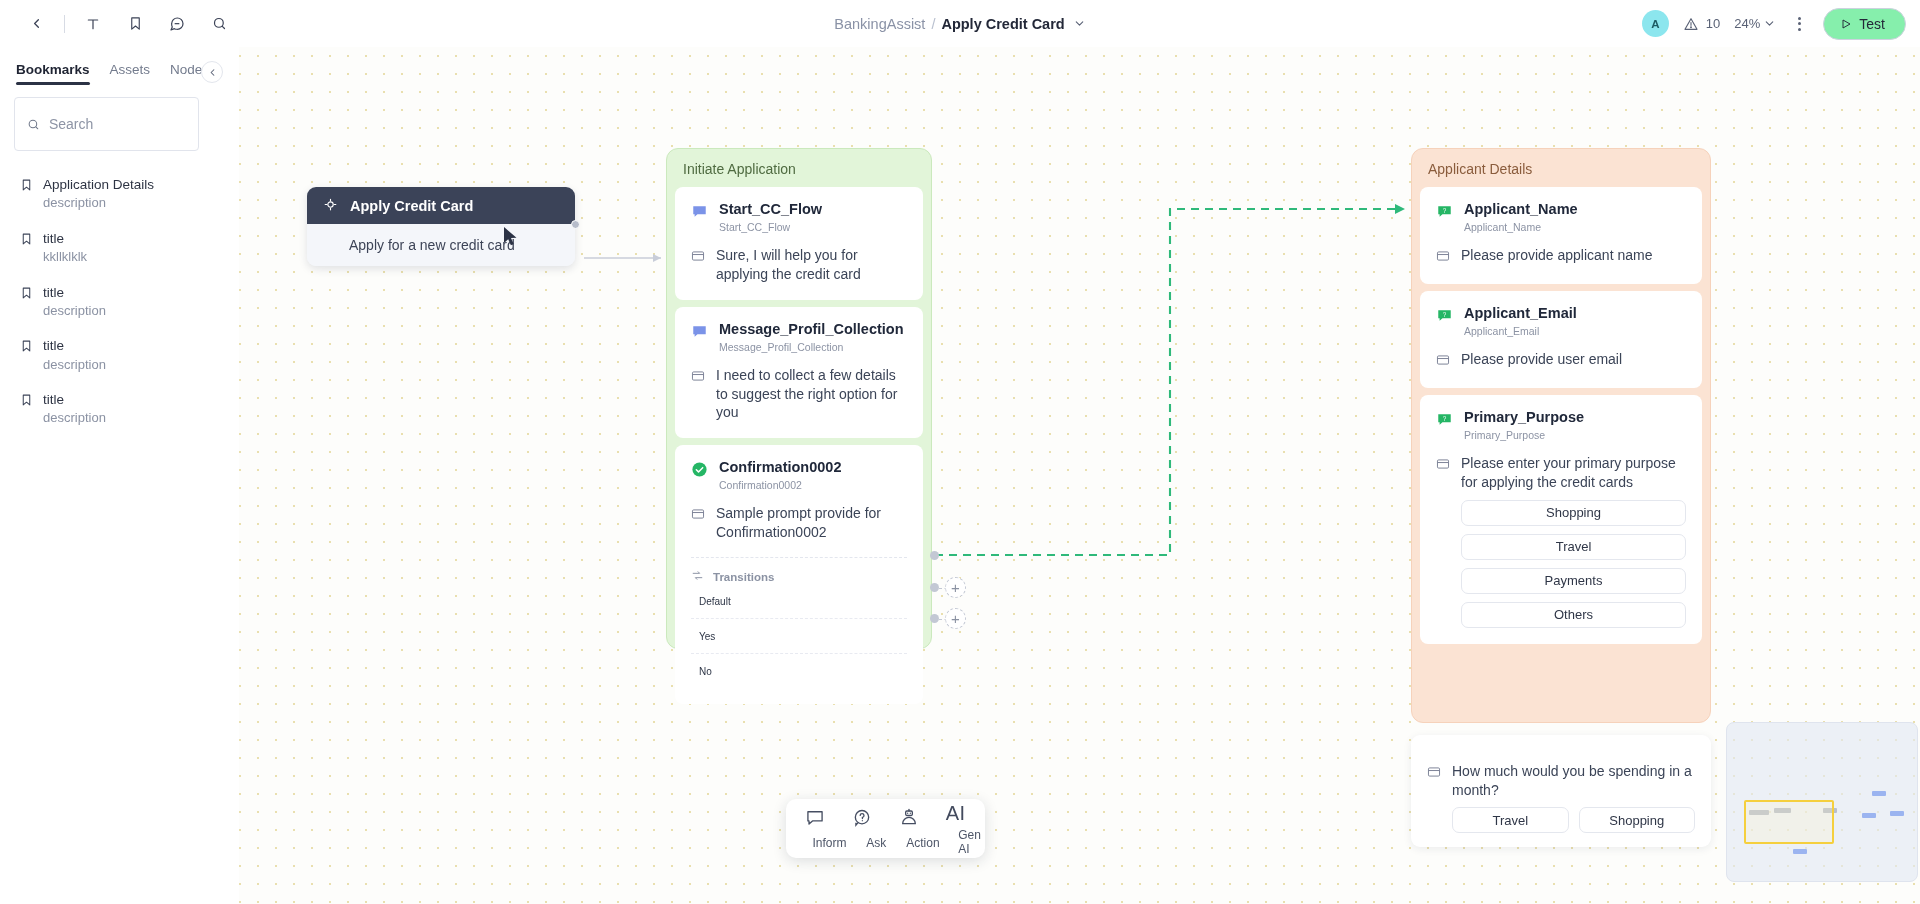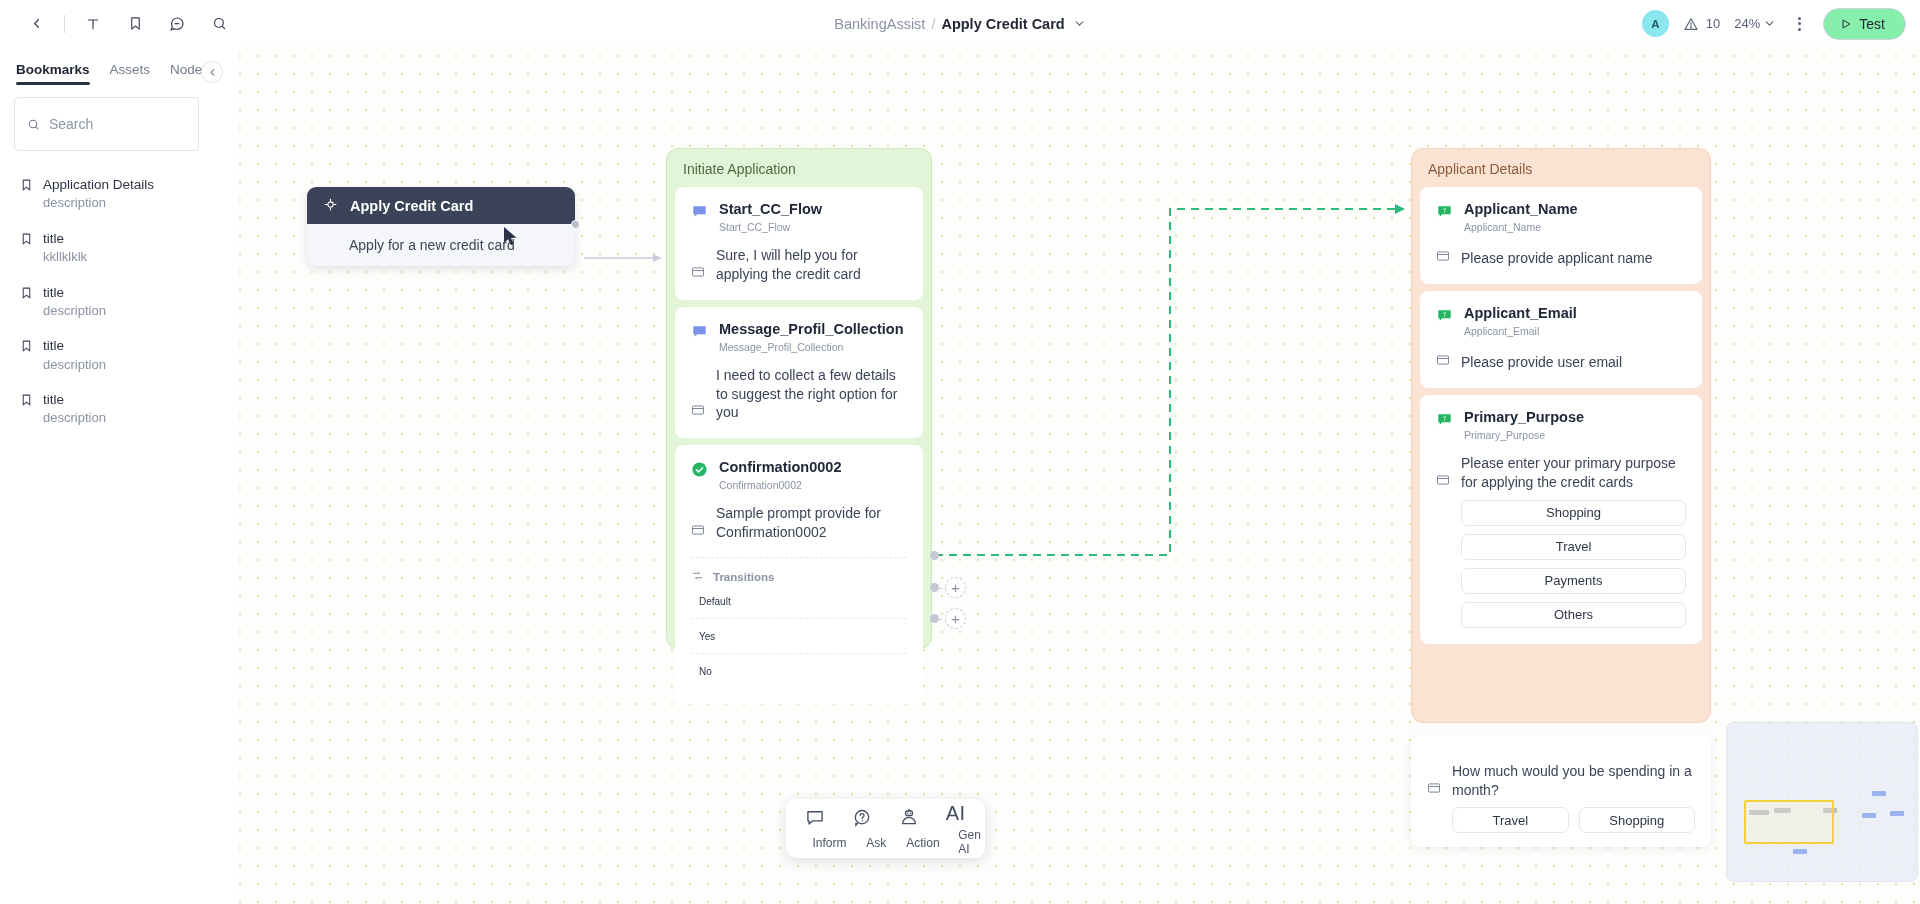--- a/index.html
+++ b/index.html
@@ -146,21 +146,21 @@
   }
   .group-cards { background: transparent; }
   .gcard {
     background: #fff; border-radius: 8px; padding: 14px 16px 16px 16px;
     margin-bottom: 7px;
   }
   .gcard:last-child { margin-bottom: 0; }
   .gc-head { display: flex; gap: 11px; align-items: flex-start; }
   .gc-titles .t1 { font-size: 14.5px; font-weight: 700; color: #20283a; line-height: 1.2; }
   .gc-titles .t2 { font-size: 10.5px; color: #8c93a4; margin-top: 3px; }
-  .gc-msg { display: flex; gap: 11px; align-items: flex-end; margin-top: 13px; }
+  .gc-msg { display: flex; gap: 11px; align-items: flex-start; margin-top: 13px; }
   .gc-msg span { font-size: 14px; color: #3b4457; line-height: 1.33; }
 
   .transitions { margin-top: 16px; border-top: 1px dashed #e3e6ee; padding-top: 11px; }
   .tr-head { display: flex; align-items: center; gap: 9px; font-size: 11.5px; color: #8b92a3; font-weight: 600; }
   .tr-row {
     font-size: 10px; color: #2d3purchase; color: #2d3546; padding: 12px 0 11px 8px;
     border-bottom: 1px dashed #e8eaf1;
   }
   .tr-row:last-child { border-bottom: none; }
 

